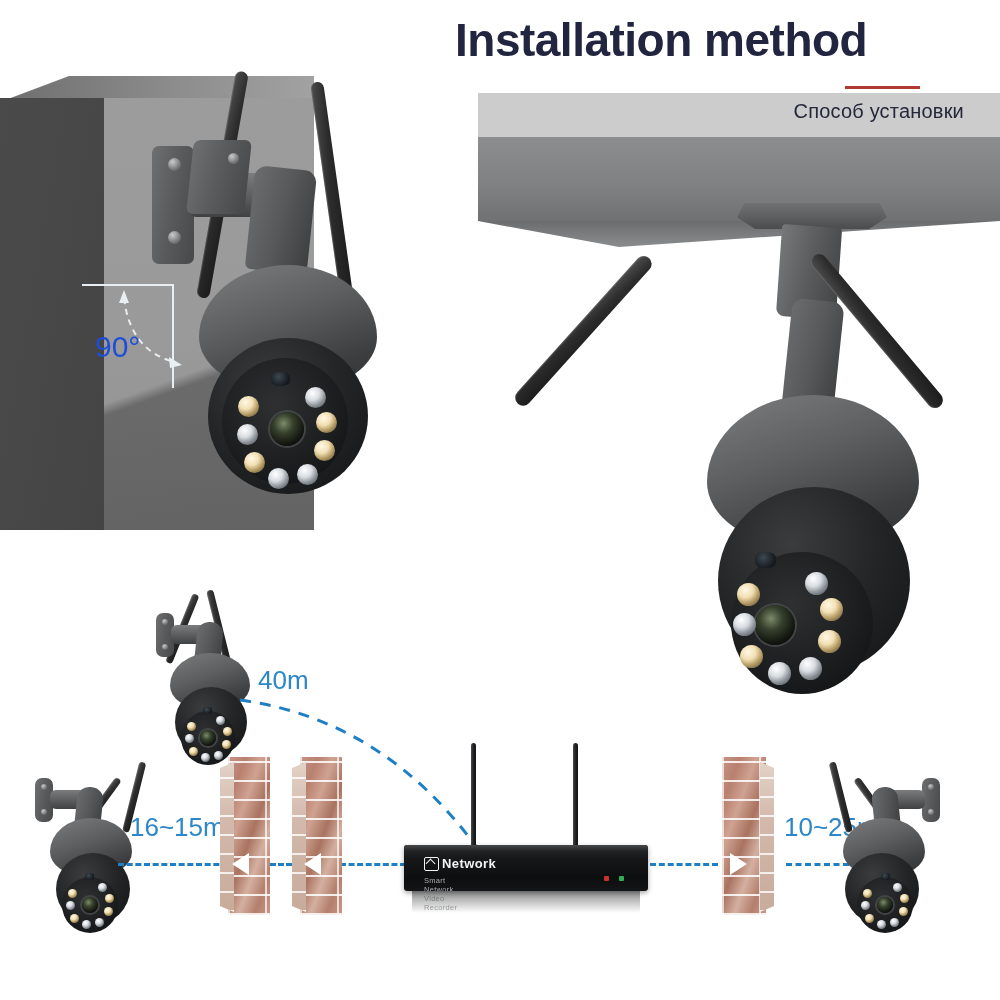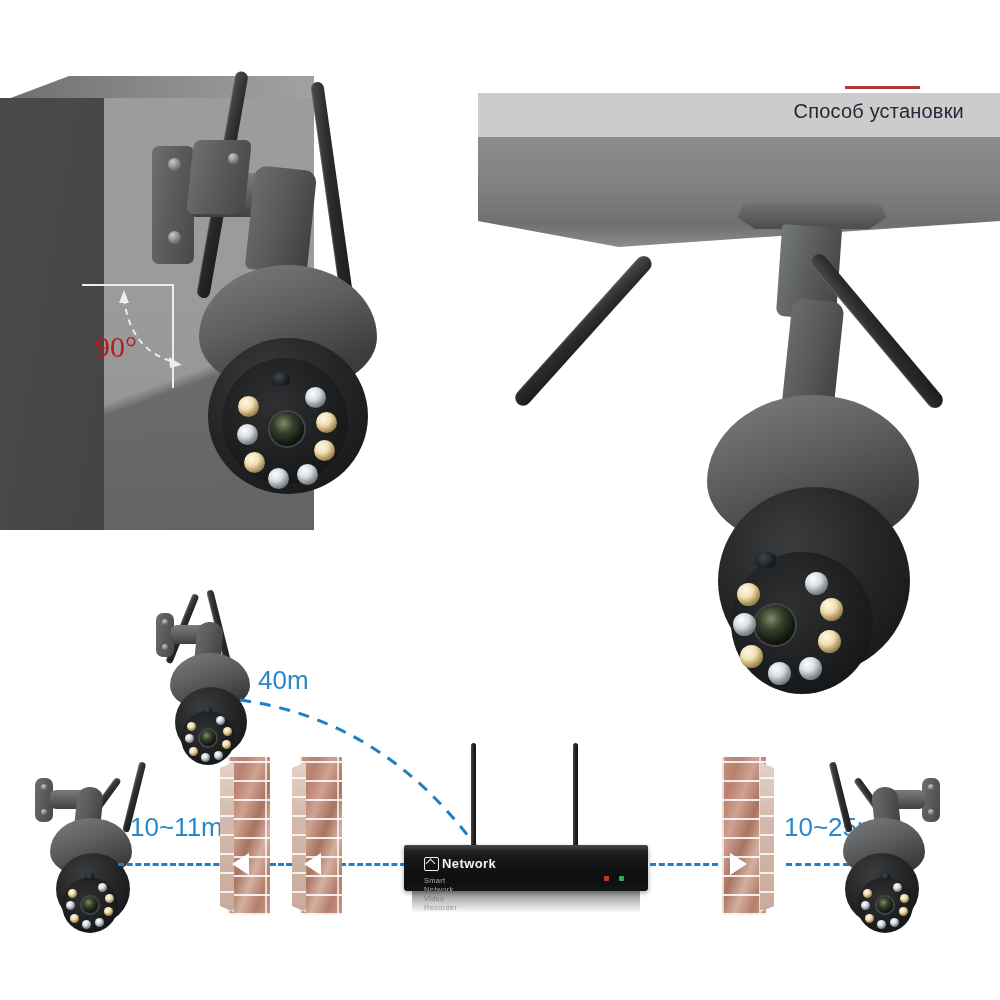--- a/index.html
+++ b/index.html
@@ -46,23 +46,22 @@
   }
   .wall-shadow{
     position:absolute;left:104px;top:300px;width:210px;height:230px;
     background:linear-gradient(160deg,rgba(0,0,0,0) 0%,rgba(0,0,0,0) 34%,rgba(40,40,40,.40) 38%,rgba(40,40,40,.42) 100%);
   }
 
   
   .ang-h{position:absolute;left:82px;top:284px;width:92px;height:2px;background:#e9eef2;}
   .ang-v{position:absolute;left:172px;top:284px;width:2px;height:104px;background:#e9eef2;}
   .ang-label{
-    position:absolute;left:95px;top:330px;font-size:30px;color:#b91c1c;
+    position:absolute;left:95px;top:330px;font-size:30px;color:#1d4ed8;
     letter-spacing:0px;
-    font-family:Liberation Serif, serif;
   }
 
   
   .cam{position:absolute;}
   .ant{
     position:absolute;border-radius:999px;
     background:linear-gradient(95deg,#4d4d4d 0%,#2c2c2c 45%,#1c1c1c 100%);
     box-shadow:inset 1px 0 1px rgba(255,255,255,.18);
   }
   .mnt-plate{
@@ -213,20 +212,21 @@
   .nvr-ant{
     position:absolute;width:5px;border-radius:3px;
     background:linear-gradient(90deg,#4a4c4e 0%,#232426 45%,#121314 100%);
   }
 </style>
 </head>
 <body>
 
 <div id="stage">
 
+  <div class="title">Installation method</div>
   <div class="red-accent"></div>
   <div class="subbanner"></div>
   <div class="subbanner-text">Способ установки</div>
 
   <div class="wall-top"></div>
   <div class="wall-dark"></div>
   <div class="wall-light"></div>
   <div class="wall-shadow"></div>
 
   <div class="ang-h"></div>
@@ -338,21 +338,21 @@
     <div class="led warm" style="left:68px;top:889px;width:9px;height:9px;"></div>
     <div class="led" style="left:66px;top:901px;width:9px;height:9px;"></div>
     <div class="led warm" style="left:70px;top:914px;width:9px;height:9px;"></div>
     <div class="led" style="left:82px;top:920px;width:9px;height:9px;"></div>
     <div class="led" style="left:95px;top:918px;width:9px;height:9px;"></div>
     <div class="led warm" style="left:104px;top:907px;width:9px;height:9px;"></div>
     <div class="led warm" style="left:105px;top:894px;width:9px;height:9px;"></div>
     <div class="led" style="left:98px;top:883px;width:9px;height:9px;"></div>
   </div>
 
-  <div class="dist" style="left:130px;top:812px;">10~11m</div>
+  <div class="dist" style="left:130px;top:812px;">16~15m</div>
 
   <div class="dash-h" style="left:118px;top:863px;width:110px;"></div>
   <div class="dash-h" style="left:262px;top:863px;width:38px;"></div>
   <div class="dash-h" style="left:340px;top:863px;width:66px;"></div>
 
   <div class="brick" style="left:228px;top:757px;width:42px;height:158px;"></div>
   <div class="brick-side" style="left:220px;top:762px;width:14px;height:150px;clip-path:polygon(0% 4%,100% 0%,100% 100%,0% 96%);"></div>
   <div class="arrow-w arrow-left" style="left:232px;top:853px;"></div>
 
   <div class="brick" style="left:300px;top:757px;width:42px;height:158px;"></div>

